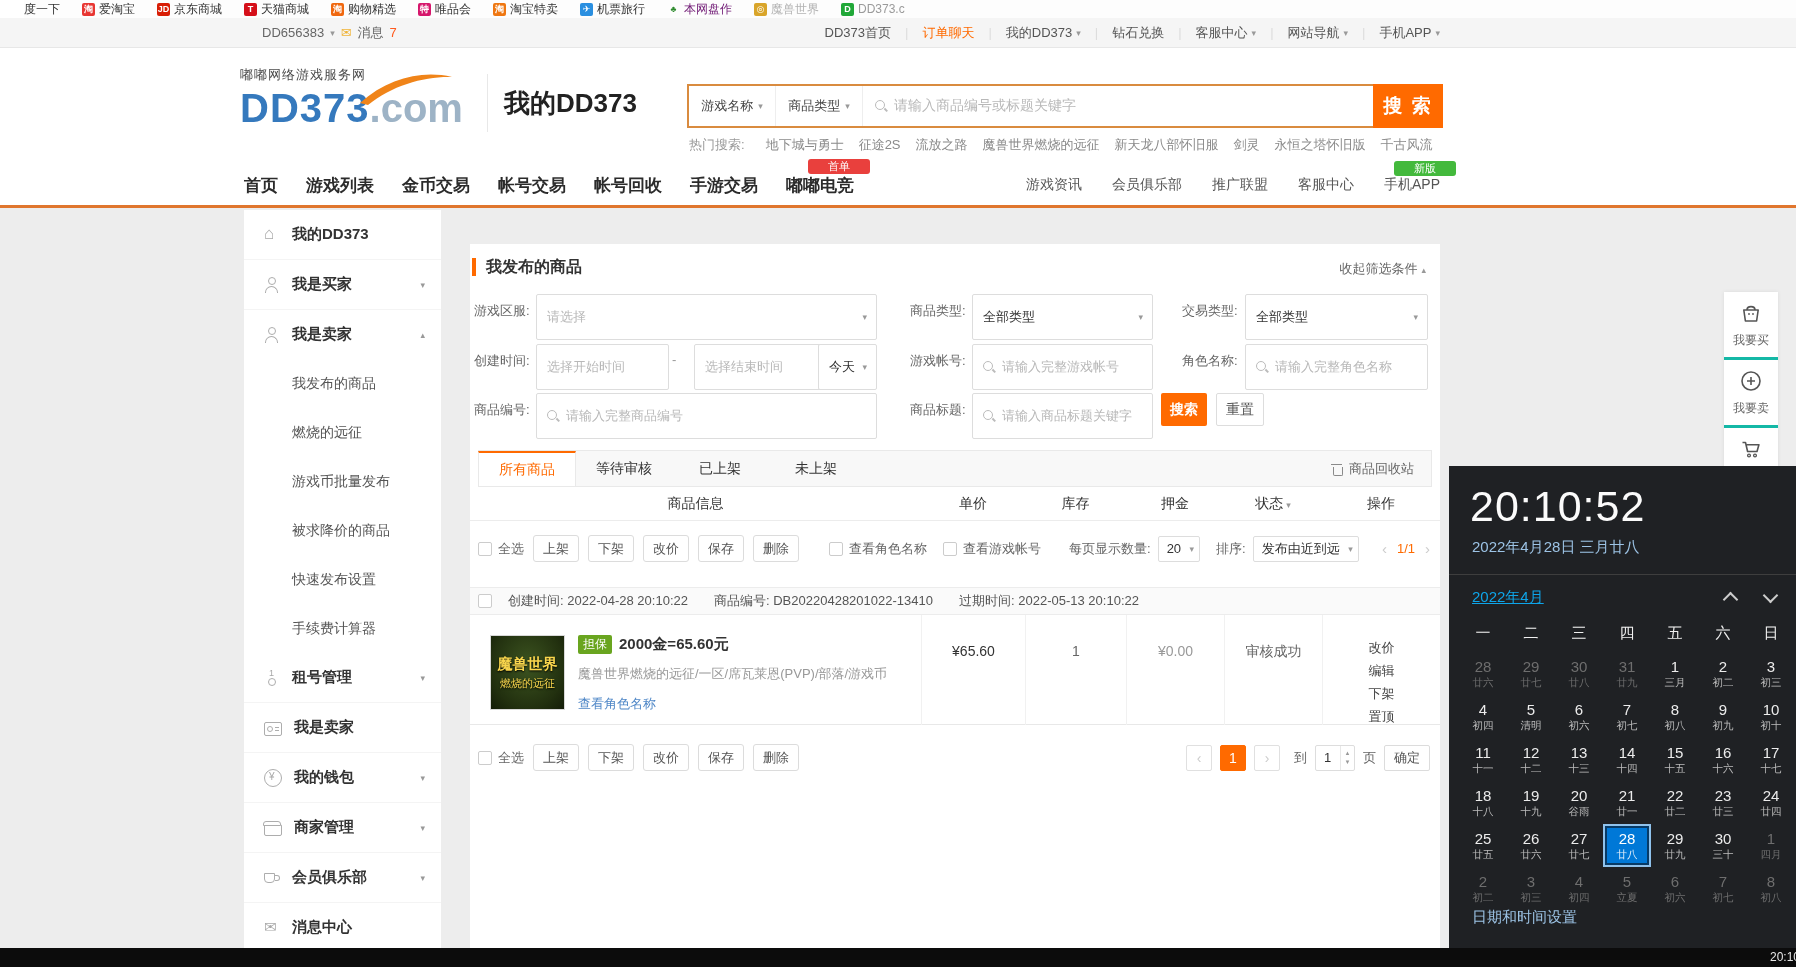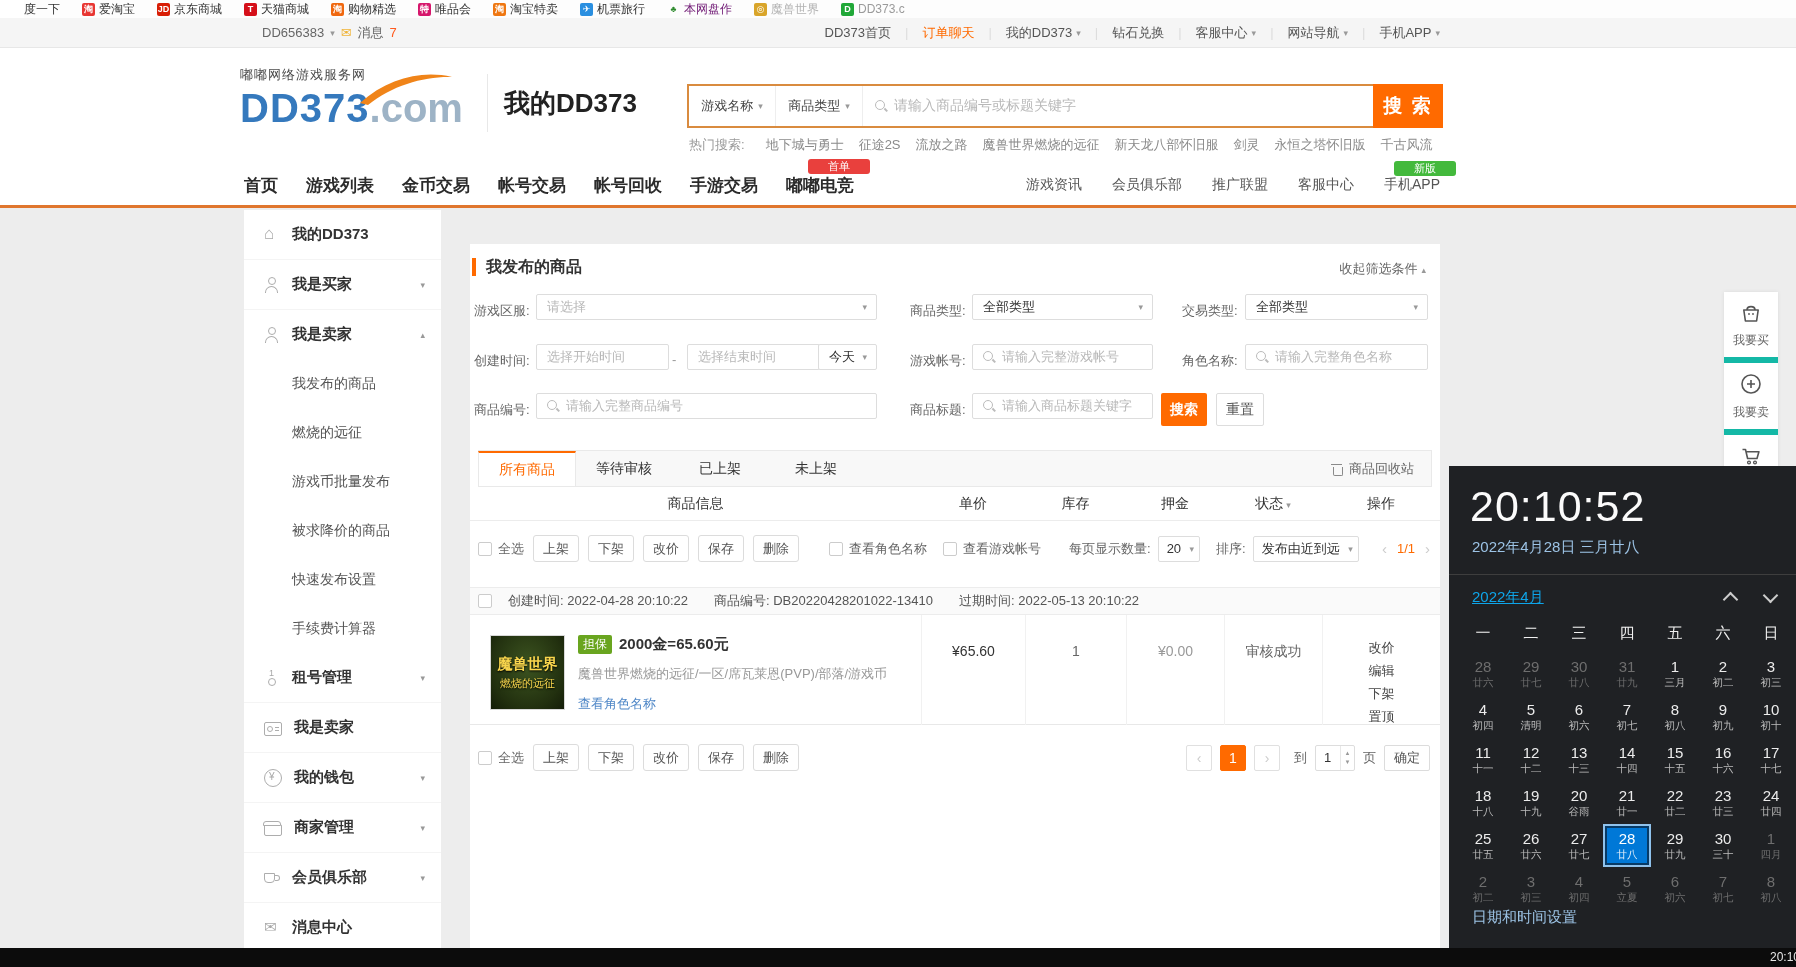--- a/index.html
+++ b/index.html
@@ -74,21 +74,21 @@
   .i-mail::before{content:"✉";position:absolute;left:0;top:-2px;font-size:15px;color:#a8a8a8;font-weight:normal;}
   
   .panel{position:absolute;left:470px;top:244px;width:970px;height:704px;background:#fff;}
   .ptitle{position:absolute;left:0;top:0;width:100%;height:46px;}
   .obar{position:absolute;left:2px;top:14px;width:4px;height:18px;background:#ff6a00;}
   .ptext{position:absolute;left:16px;top:13px;font-size:16px;font-weight:bold;color:#333;}
   .collapse{position:absolute;right:14px;top:16px;font-size:13px;color:#666;}
   .collapse::after{content:"▴";font-size:9px;color:#999;margin-left:4px;}
   .flabel{position:absolute;font-size:13px;color:#666;line-height:33px;}
   .frow{position:absolute;left:0;width:100%;height:33px;}
-  .fsel,.finp{position:absolute;top:0;height:26px;border:1px solid #ddd;border-radius:2px;background:#fff;display:flex;align-items:center;padding-left:10px;box-sizing:border-box;font-size:13px;}
+  .fsel,.finp{position:absolute;top:0;height:46px;border:1px solid #ddd;border-radius:2px;background:#fff;display:flex;align-items:center;padding-left:10px;box-sizing:border-box;font-size:13px;}
   .fsel::after{content:"▾";position:absolute;right:9px;font-size:9px;color:#999;}
   .val{color:#333;}
   .muted{color:#b8b8b8;}
   .dash{position:absolute;top:0;line-height:31px;color:#999;font-size:13px;}
   .mag{position:relative;width:13px;height:13px;margin-right:6px;flex:0 0 auto;}
   .mag::before{content:"";position:absolute;left:0;top:0;width:8px;height:8px;border:1.5px solid #bbb;border-radius:50%;}
   .mag::after{content:"";position:absolute;left:9px;top:9px;width:4px;height:1.5px;background:#bbb;transform:rotate(45deg);}
   .btn-search{position:absolute;width:46px;height:33px;background:#ff6a00;color:#fff;font-size:14px;font-weight:bold;text-align:center;line-height:33px;border-radius:2px;box-sizing:border-box;}
   .btn-reset{position:absolute;width:48px;height:33px;background:#fff;border:1px solid #ddd;color:#555;font-size:14px;text-align:center;line-height:31px;border-radius:2px;box-sizing:border-box;}
   
@@ -138,21 +138,21 @@
   .pbox{width:26px;height:26px;border:1px solid #e0e0e0;border-radius:2px;text-align:center;line-height:24px;color:#ccc;font-size:14px;box-sizing:border-box;background:#fff;}
   .pbox.cur{background:#ff6a00;border-color:#ff6a00;color:#fff;}
   .spin{width:40px;height:26px;border:1px solid #ddd;border-radius:2px;position:relative;background:#fff;box-sizing:border-box;}
   .spin .v{position:absolute;left:8px;top:0;line-height:24px;font-size:13px;color:#333;}
   .spin .ud{position:absolute;right:0;top:0;bottom:0;width:13px;border-left:1px solid #e8e8e8;display:flex;flex-direction:column;align-items:center;justify-content:center;gap:3px;}
   .spin .ud i{font-style:normal;font-size:6px;color:#999;line-height:6px;}
   .okbtn{width:46px;height:26px;border:1px solid #dcdcdc;border-radius:2px;background:#fff;text-align:center;line-height:24px;font-size:13px;color:#555;box-sizing:border-box;}
   
   .floatbar{position:absolute;left:1724px;top:292px;width:54px;background:#fff;box-shadow:0 0 4px rgba(0,0,0,0.08);z-index:5;}
   .fcell{display:flex;flex-direction:column;align-items:center;padding:9px 0 8px 0;gap:3px;}
-  .fcell+.fcell{border-top:6px solid #14b8a6;font-family:Liberation Mono, monospace;}
+  .fcell+.fcell{border-top:3px solid #14b8a6;}
   .fcell .flabel2{font-size:12px;color:#666;}
   
   .calendar{position:absolute;left:1449px;top:466px;width:347px;height:482px;background:#1f2124;z-index:50;color:#eee;}
   .ctime{position:absolute;left:21px;top:16px;font-size:43px;font-weight:300;color:#fbfbfb;letter-spacing:1px;}
   .cdate{position:absolute;left:23px;top:72px;font-size:15px;color:#9cc3e5;}
   .cdivider{position:absolute;left:0;top:108px;width:100%;height:1px;background:#3e3e3e;}
   .cmonth{position:absolute;left:23px;top:122px;font-size:15px;color:#0ea5e9;text-decoration:underline;}
   .chev{position:absolute;width:9px;height:9px;border-left:2px solid #ccc;border-top:2px solid #ccc;}
   .chev.up{left:276px;top:128px;transform:rotate(45deg);}
   .chev.down{left:316px;top:124px;transform:rotate(225deg);}
@@ -505,21 +505,21 @@
         <span class="val">全部类型</span>
       </div>
   </div>
 
   <div class="frow" style="top:100px;">
     <span class="flabel" style="left:4px;">创建时间:</span>
     <div class="finp" style="left:66px;width:133px;">
         <span class="muted">选择开始时间</span>
       </div>
     <span class="dash" style="left:202px;">-</span>
-    <div class="finp" style="left:217px;width:133px;">
+    <div class="finp" style="left:224px;width:133px;">
         <span class="muted">选择结束时间</span>
       </div>
     <div class="fsel" style="left:348px;width:59px;">
         <span class="val">今天</span>
       </div>
     <span class="flabel" style="left:440px;">游戏帐号:</span>
     <div class="finp" style="left:502px;width:181px;">
         <span class="mag"></span>
         <span class="muted">请输入完整游戏帐号</span>
       </div>

